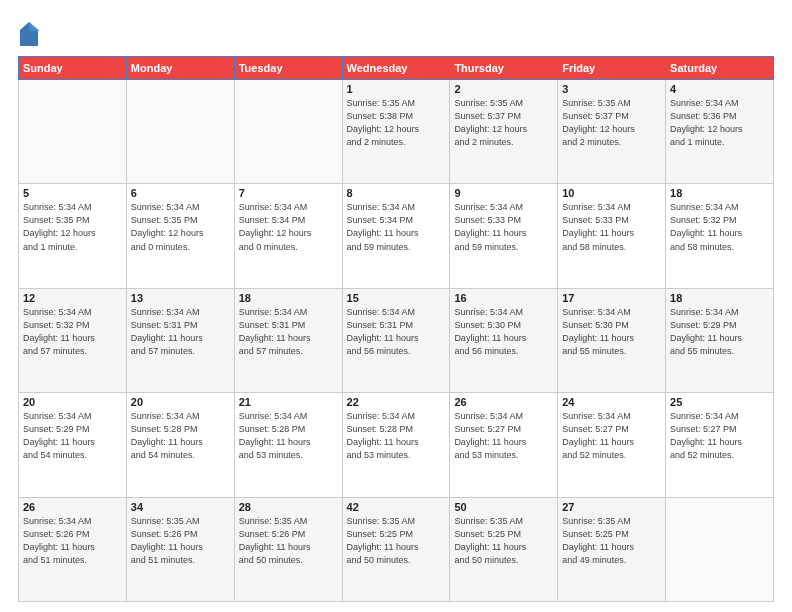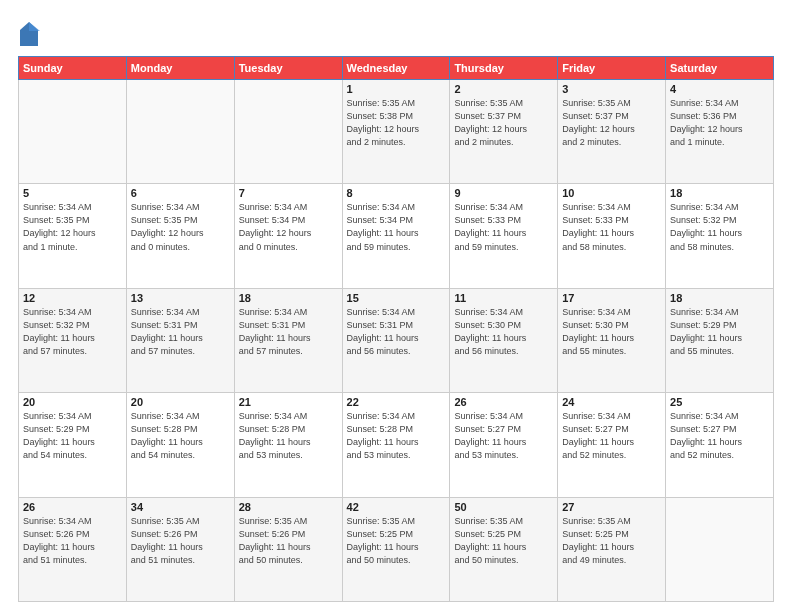--- a/index.html
+++ b/index.html
@@ -250,21 +250,21 @@
 and 57 minutes.</div>
           </td>
           <td>
             <span class="day-num">15</span>
             <div class="day-info" style="white-space: pre-line;">Sunrise: 5:34 AM
 Sunset: 5:31 PM
 Daylight: 11 hours
 and 56 minutes.</div>
           </td>
           <td>
-            <span class="day-num">11</span>
+            <span class="day-num">16</span>
             <div class="day-info" style="white-space: pre-line;">Sunrise: 5:34 AM
 Sunset: 5:30 PM
 Daylight: 11 hours
 and 56 minutes.</div>
           </td>
           <td>
             <span class="day-num">17</span>
             <div class="day-info" style="white-space: pre-line;">Sunrise: 5:34 AM
 Sunset: 5:30 PM
 Daylight: 11 hours

